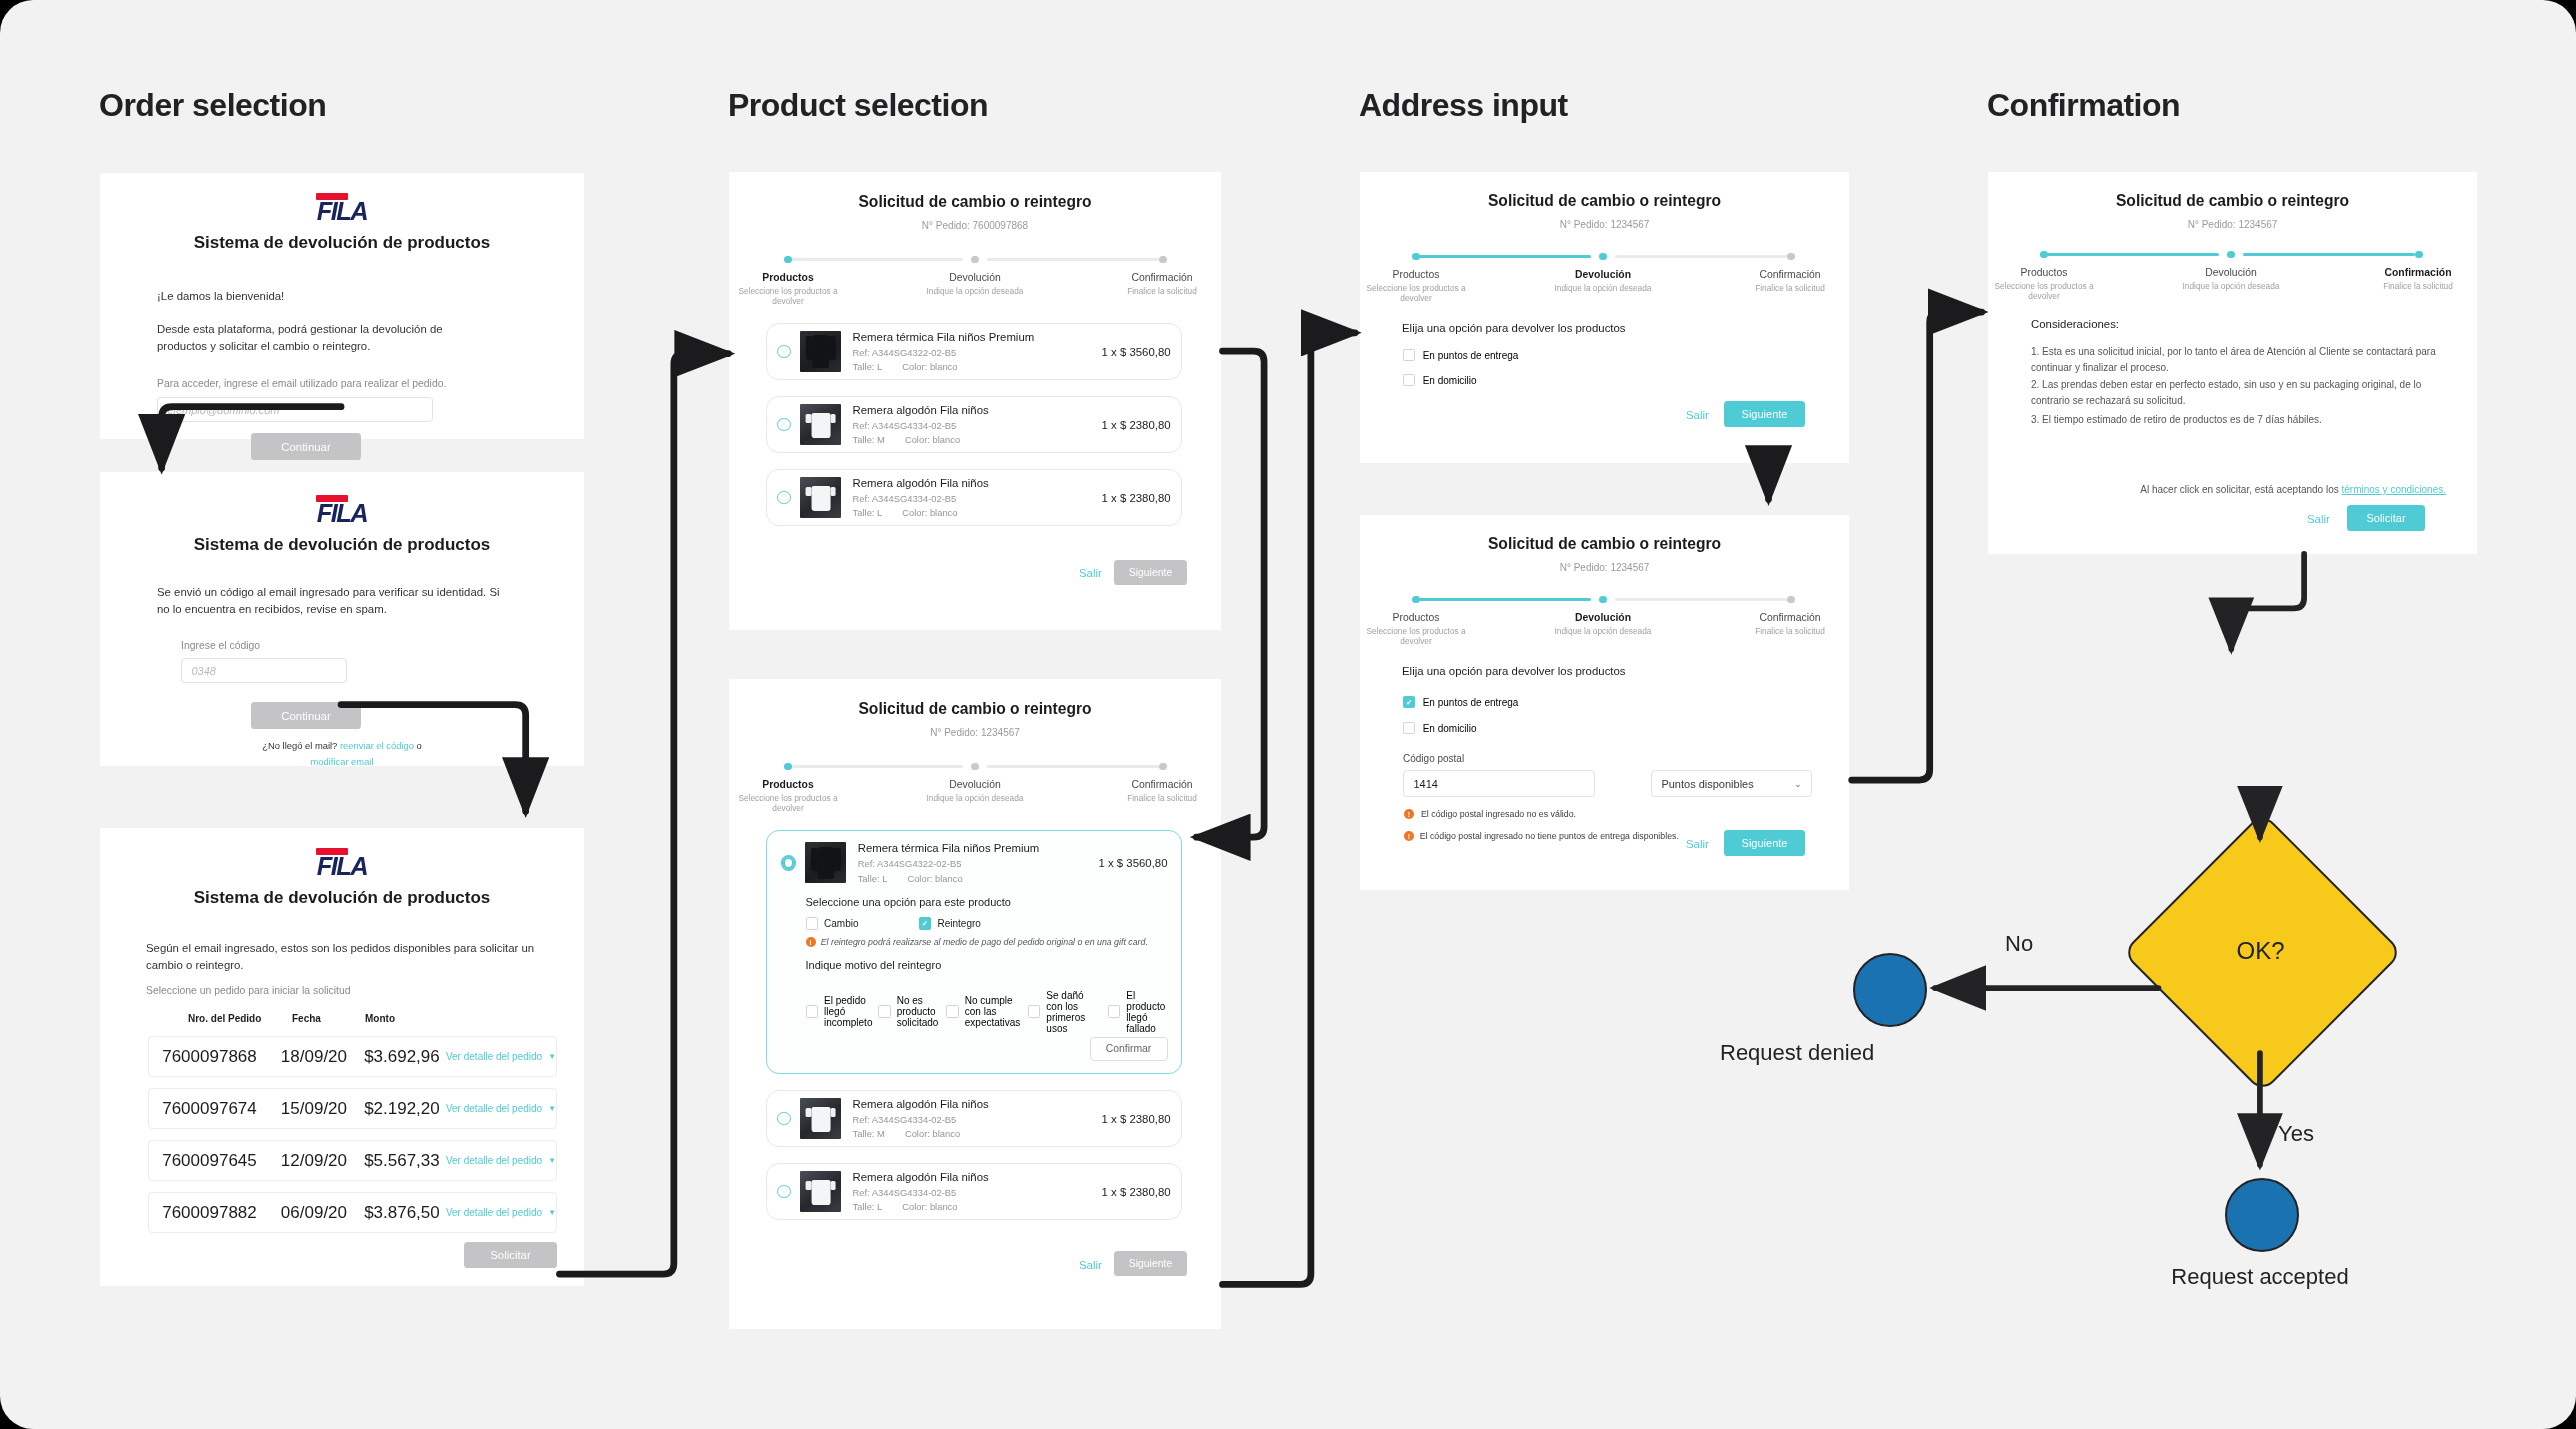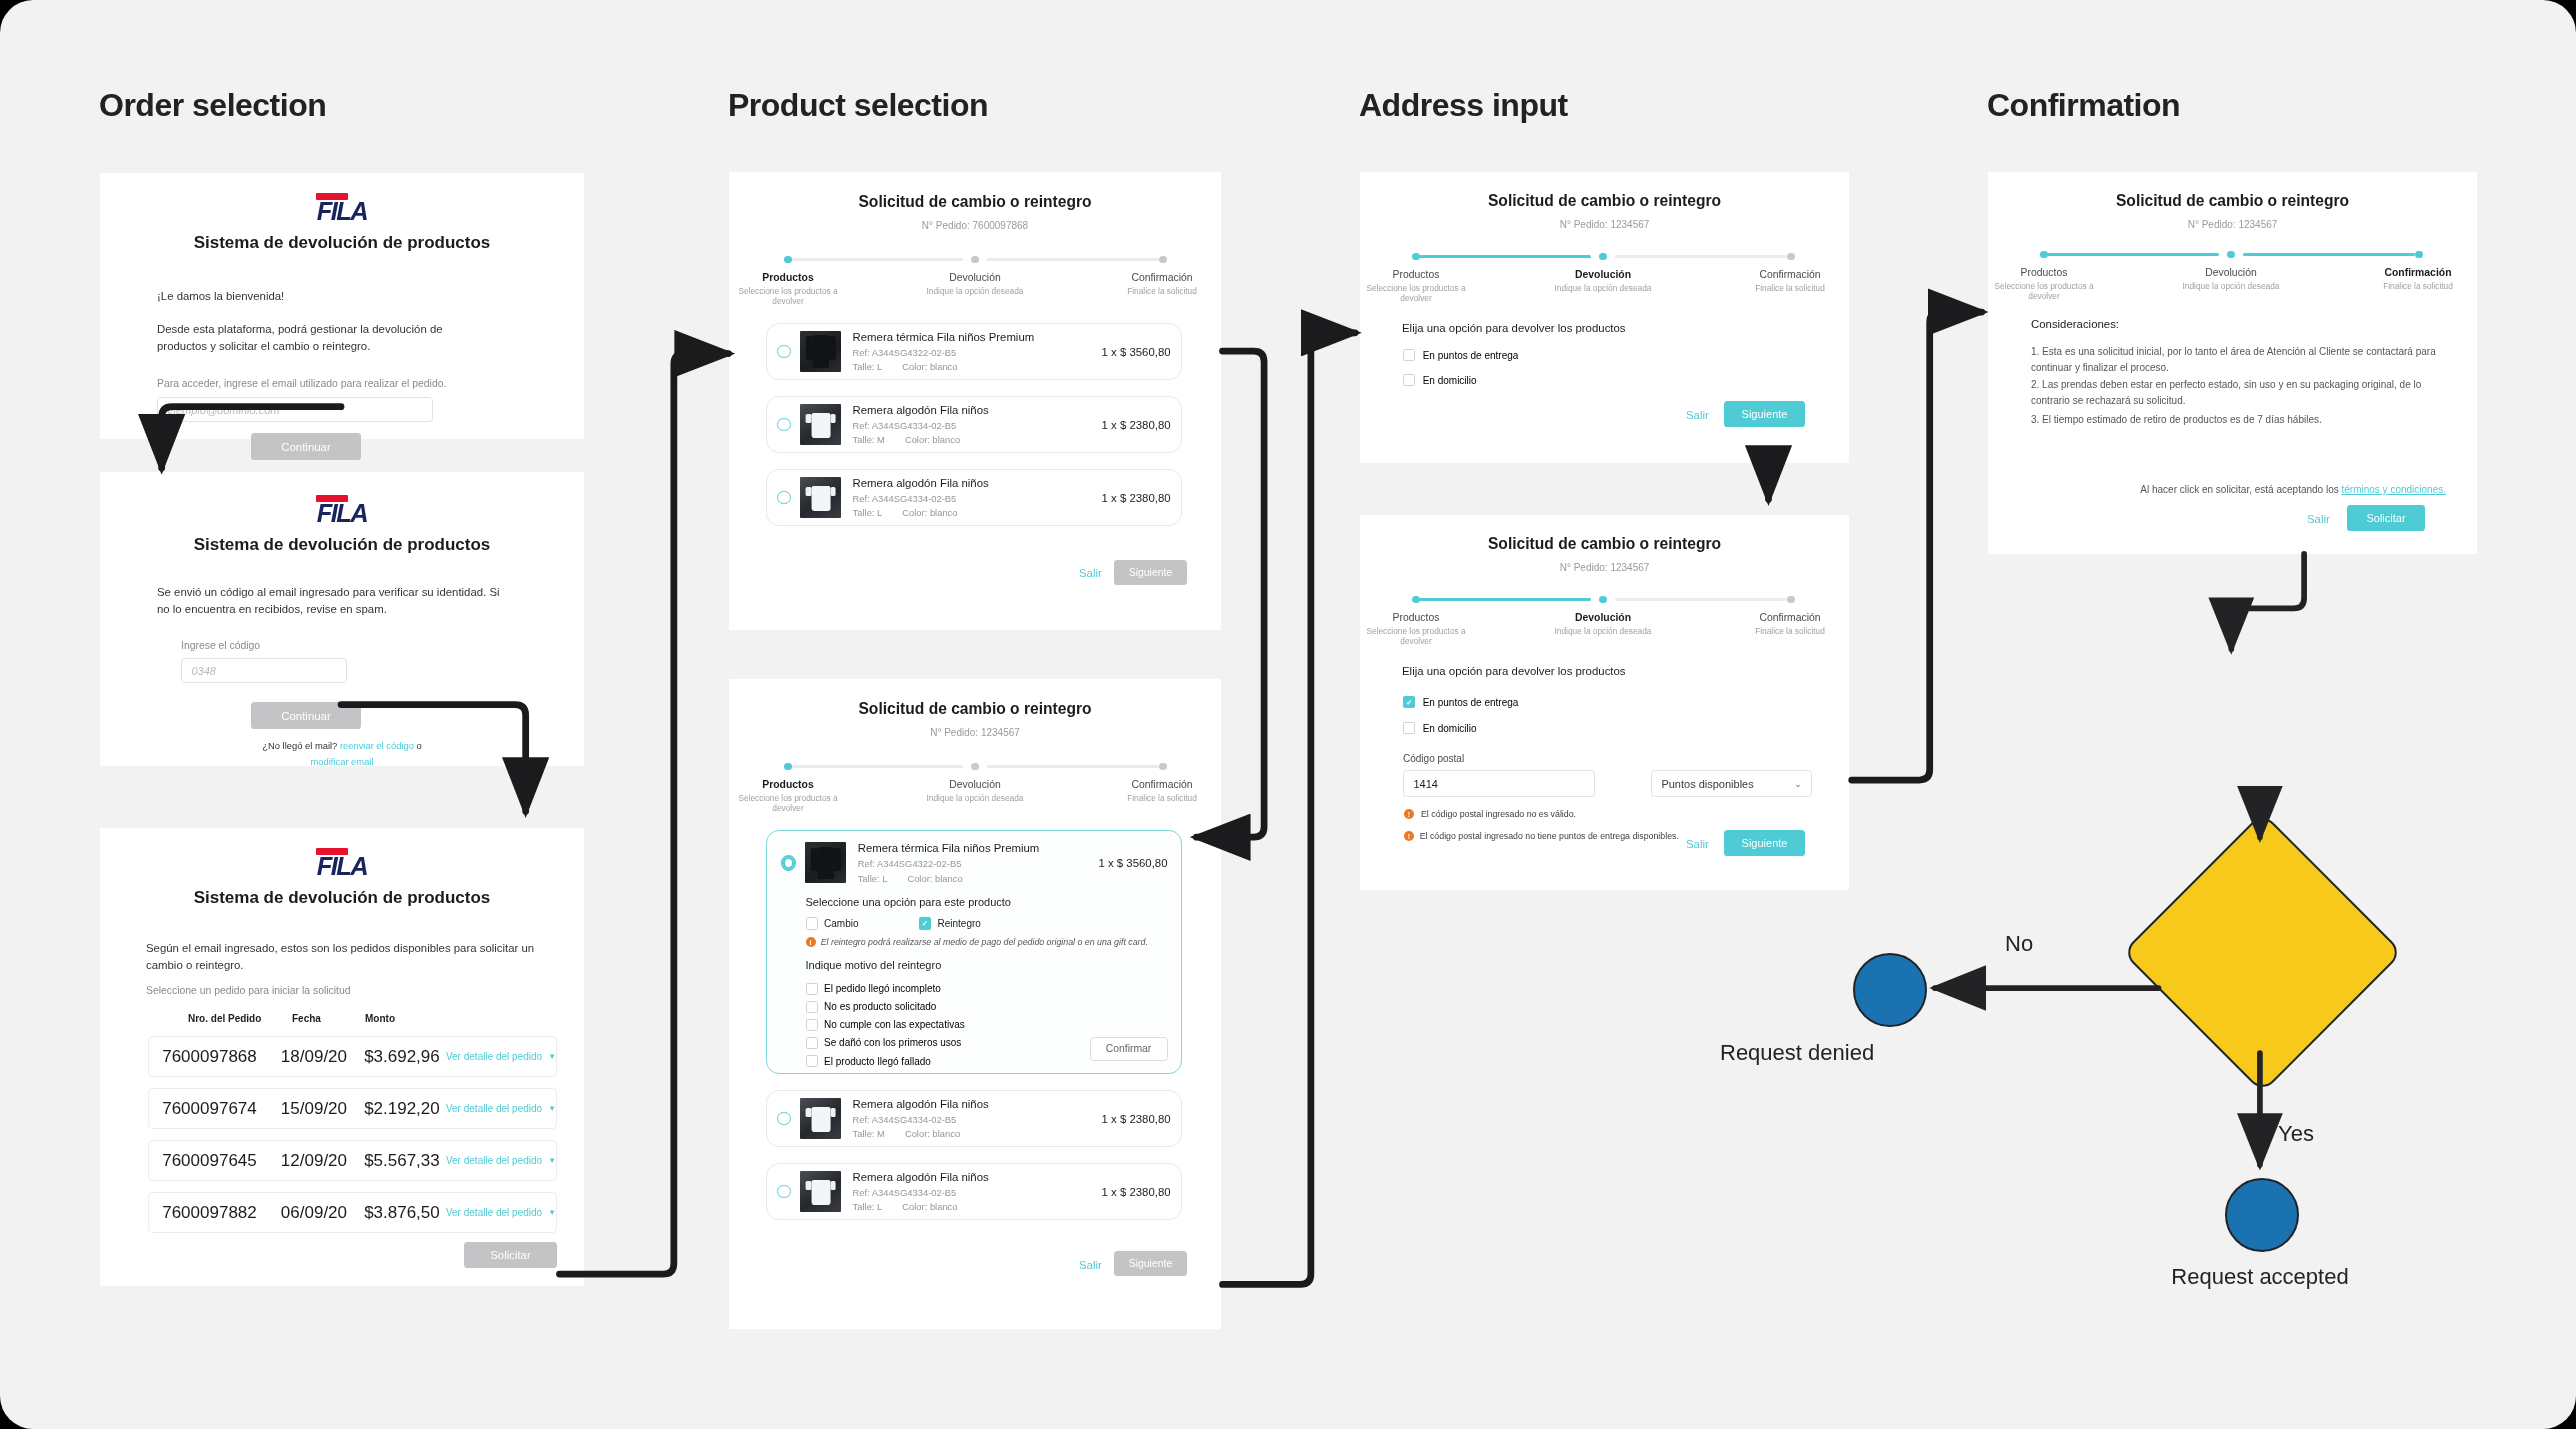--- a/index.html
+++ b/index.html
@@ -299,21 +299,21 @@
         <span style="font-size:10px;color:#1c1c1e;">Reintegro</span>
       </div>
 
       <div style="display:flex;align-items:center;margin:7.3px 0 0 25px;gap:5.2px;">
         <span class="warn">i</span>
         <span style="font-size:8.8px;font-style:italic;color:#55555a;">El reintegro podrá realizarse al medio de pago del pedido original o en una gift card.</span>
       </div>
 
       <div style="font-size:11px;color:#1c1c1e;margin:11.4px 0 0 25px;">Indique motivo del reintegro</div>
 
-      <div style="margin:12px 0 0 25px;display:flex;flex-direction:column;gap:5.7px;">
+      <div style="margin:19px 0 0 25px;display:flex;flex-direction:row;gap:5.7px;">
         <div style="display:flex;align-items:center;gap:6.2px;">
             <span class="cb"></span>
             <span style="font-size:10px;">El pedido llegó incompleto</span>
           </div>
         <div style="display:flex;align-items:center;gap:6.2px;">
             <span class="cb"></span>
             <span style="font-size:10px;">No es producto solicitado</span>
           </div>
         <div style="display:flex;align-items:center;gap:6.2px;">
             <span class="cb"></span>
@@ -485,20 +485,21 @@
 
     <div style="position:absolute;right:31px;top:312px;font-size:10px;color:#55555a;">
       <span>Al hacer click en solicitar, está aceptando los </span><span class="link-u">términos y condiciones.</span>
     </div>
     <div class="link" style="position:absolute;left:319px;top:341px;font-size:11.4px;">Salir</div>
     <div class="btn teal" style="position:absolute;left:359px;top:333px;width:78px;height:26px;font-size:11px;">Solicitar</div>
   </div>
 
 
   <div class="diamond" style="left:2163px;top:853px;width:195px;height:195px;"></div>
+  <div class="diamond-lbl" style="left:2163px;top:853px;width:195px;height:195px;">OK?</div>
 
   <div class="dot-node" style="left:1853px;top:953px;width:70px;height:70px;"></div>
   <div class="flow-lbl" style="left:1720px;top:1040px;width:250px;text-align:left;">Request denied</div>
 
   <div class="dot-node" style="left:2225px;top:1178px;width:70px;height:70px;"></div>
   <div class="flow-lbl" style="left:2135px;top:1264px;width:250px;text-align:center;">Request accepted</div>
 
   <div class="flow-lbl" style="left:2005px;top:931px;">No</div>
   <div class="flow-lbl" style="left:2278px;top:1121px;">Yes</div>
 

